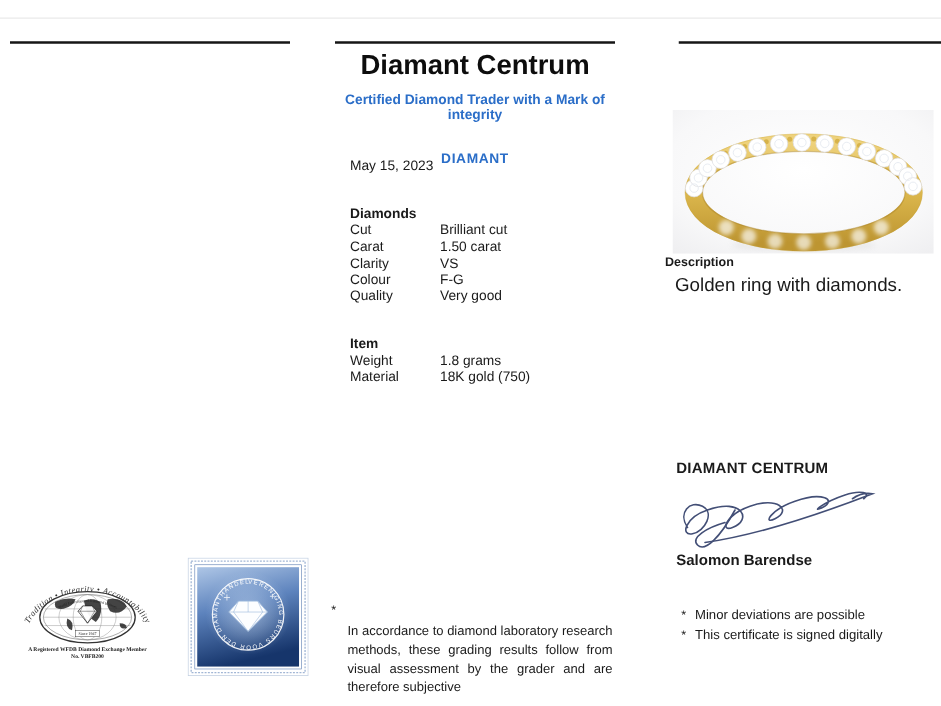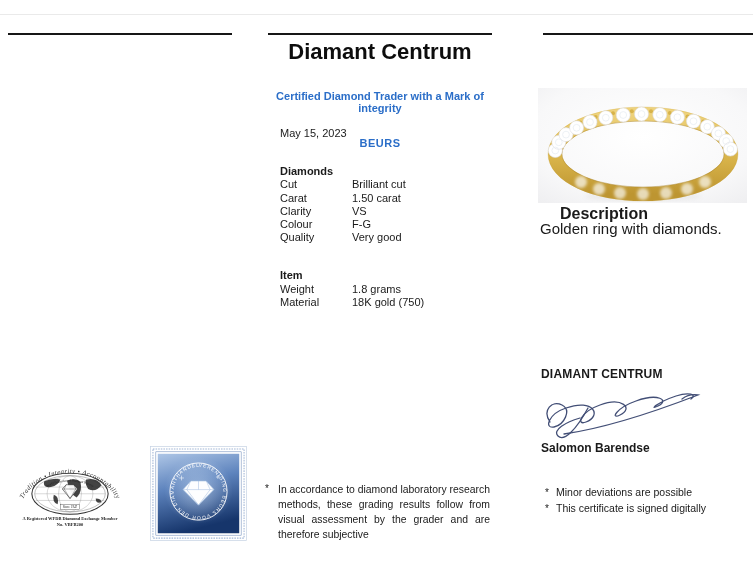--- a/index.html
+++ b/index.html
@@ -11,67 +11,67 @@
   .hairline { position:absolute; top:14px; left:0; width:753px; height:1px; background:#eaeaea; }
 
   .rule { position:absolute; top:33px; height:2px; background:#161616; }
   .rule-left   { left:8px;   width:224px; }
   .rule-center { left:268px; width:224px; }
   .rule-right  { left:543px; width:210px; }
 
   
   .center-col { position:absolute; left:268px; top:35px; width:224px; }
   .title { margin-top:4px; text-align:center; font-size:22px; font-weight:bold; color:#0d0d0d; }
-  .subtitle { margin-top:25px; text-align:center; font-size:11px; font-weight:bold; color:#2b6ec8; }
+  .subtitle { margin-top:9px; text-align:center; font-size:11px; font-weight:bold; color:#2b6ec8; }
   .report { margin-top:23px; text-align:center; font-size:11px; font-weight:bold; color:#2b6ec8; letter-spacing:.5px; }
 
   .content { position:absolute; left:280px; top:127px; width:212px; font-size:11px; line-height:13.2px; }
   .date { margin-bottom:23px; }
   .sec-heading { font-weight:bold; margin-top:25px; }
   .datarow { display:flex; }
   .datarow .lbl { width:72px; flex:0 0 72px; }
   .datarow .val { flex:1; }
 
   
   .photo { position:absolute; left:538px; top:88px; width:209px; height:115px; }
-  .desc-heading { position:absolute; left:560px; top:205px; font-size:16px; font-weight:bold; }
+  .desc-heading { position:absolute; left:532px; top:205px; font-size:10px; font-weight:bold; }
   .desc-text    { position:absolute; left:540px; top:220px; font-size:15px; }
 
   .sig-company { position:absolute; left:541px; top:367px; font-size:12px; font-weight:bold; letter-spacing:.2px; }
   .sig-svg { position:absolute; left:536px; top:370px; width:172px; height:74px; }
   .sig-name { position:absolute; left:541px; top:441px; font-size:12px; font-weight:bold; }
 
   .right-notes { position:absolute; left:545px; top:485px; font-size:10.5px; line-height:15.5px; }
   .note-row { display:flex; }
   .note-row .ast { width:11px; flex:0 0 11px; font-size:10px; }
 
   
   .center-note { position:absolute; left:265px; top:482px; width:228px; display:flex; }
   .center-note .ast { width:13px; flex:0 0 13px; font-size:10px; padding-top:1px; }
-  .center-note .txt { width:212px; font-size:10.4px; line-height:15px; text-align:justify; }
+  .center-note .txt { width:212px; font-size:10.4px; line-height:15px; text-align:justify;margin-top:16px; }
 
   
   .wfdb-seal   { position:absolute; left:8px;   top:449px; width:124px; height:80px; }
   .bourse-seal { position:absolute; left:150px; top:446px; width:97px;  height:95px; }
 </style>
 </head>
 <body>
 
 <div>
 
   <div class="hairline"></div>
 
   <div class="rule rule-left"></div>
   <div class="rule rule-center"></div>
   <div class="rule rule-right"></div>
 
   <div class="center-col">
     <div class="title">Diamant Centrum</div>
     <div class="subtitle">Certified Diamond Trader with a Mark of integrity</div>
-    <div class="report">BEURS</div>
+    <div class="report">DIAMANT</div>
   </div>
 
   <div class="content">
     <div class="date">May 15, 2023</div>
 
     <div class="sec-heading">Diamonds</div>
     <div class="datarow">
       <span class="lbl">Cut</span>
       <span class="val">Brilliant cut</span>
     </div>

